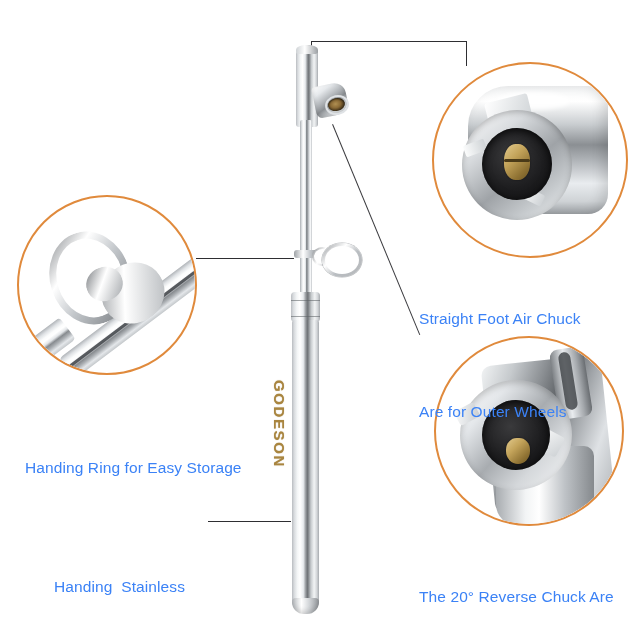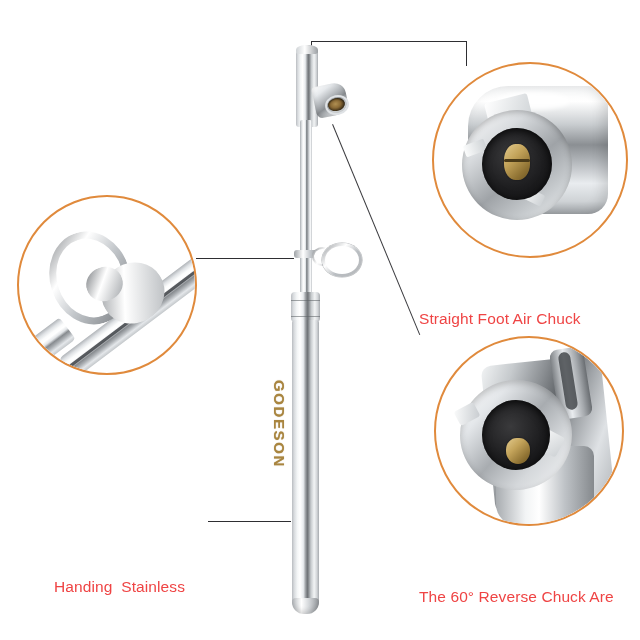--- a/index.html
+++ b/index.html
@@ -15,21 +15,21 @@
     position: relative;
     width: 640px;
     height: 640px;
     background: #ffffff;
     overflow: hidden;
   }
 
   
   .caption {
     position: absolute;
-    color: #ef4444;
+    color: #3b82f6;
     font-size: 15.5px;
     line-height: 31px;
     letter-spacing: 0.1px;
     white-space: pre;
   }
   .caption .ln { display: block; }
 
   
   .leader {
     position: absolute;
@@ -368,27 +368,31 @@
       <div style="position:absolute; left:20px; top:68px; width:22px; height:16px;
                   background:linear-gradient(120deg,#fafbfb,#c8ccd0);
                   transform:rotate(-28deg); border-radius:3px;"></div>
 
       <div class="ch-bore-mid" style="left:46px; top:62px; width:68px; height:70px;"></div>
 
       <div class="ch-brass" style="left:70px; top:100px; width:24px; height:26px; border-radius:45% 45% 50% 50%;"></div>
     </div>
   </div>
 
+  <div class="caption" style="left:25px; top:390px;">
+    <span class="ln">Handing Ring for Easy Storage</span>
+  </div>
 
   <div class="caption" style="left:419px; top:241px;">
     <span class="ln">Straight Foot Air Chuck</span>
+    <span class="ln">Are for Outer Wheels</span>
   </div>
 
   <div class="caption" style="left:419px; top:519px;">
-    <span class="ln">The 60° Reverse Chuck Are</span>
+    <span class="ln">The 20° Reverse Chuck Are</span>
     
     
   </div>
 
   <div class="caption" style="left:54px; top:509px;">
     <span class="ln">Handing  Stainless</span>
     
     
   </div>
 

